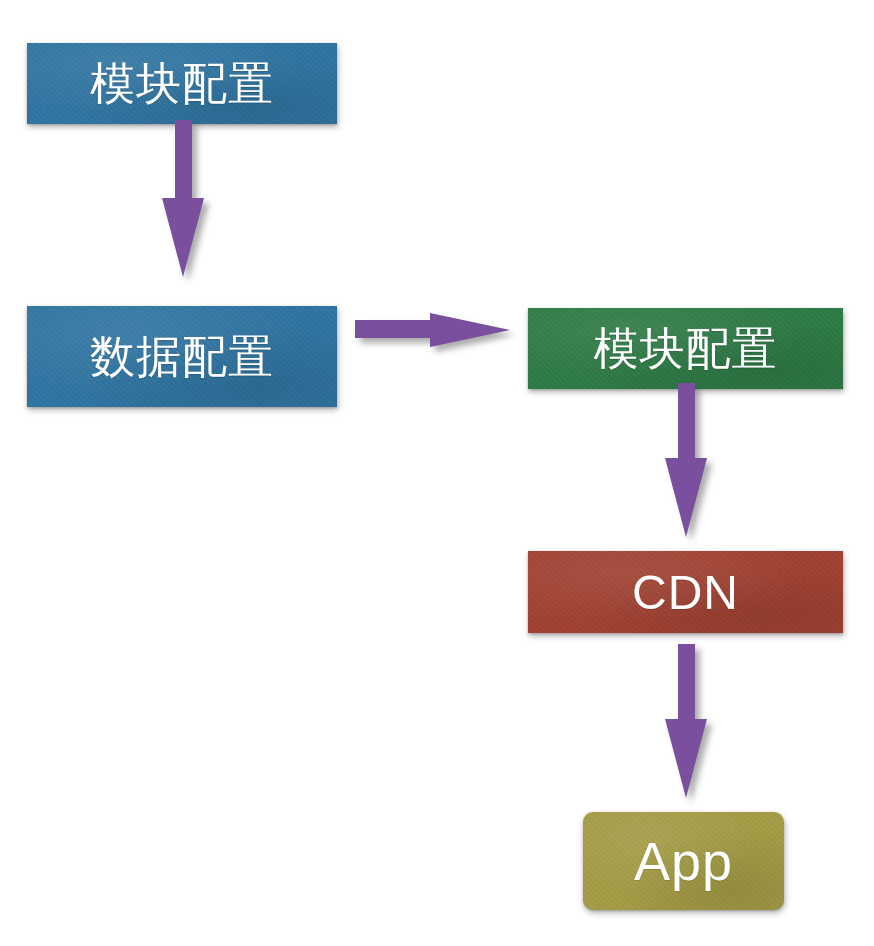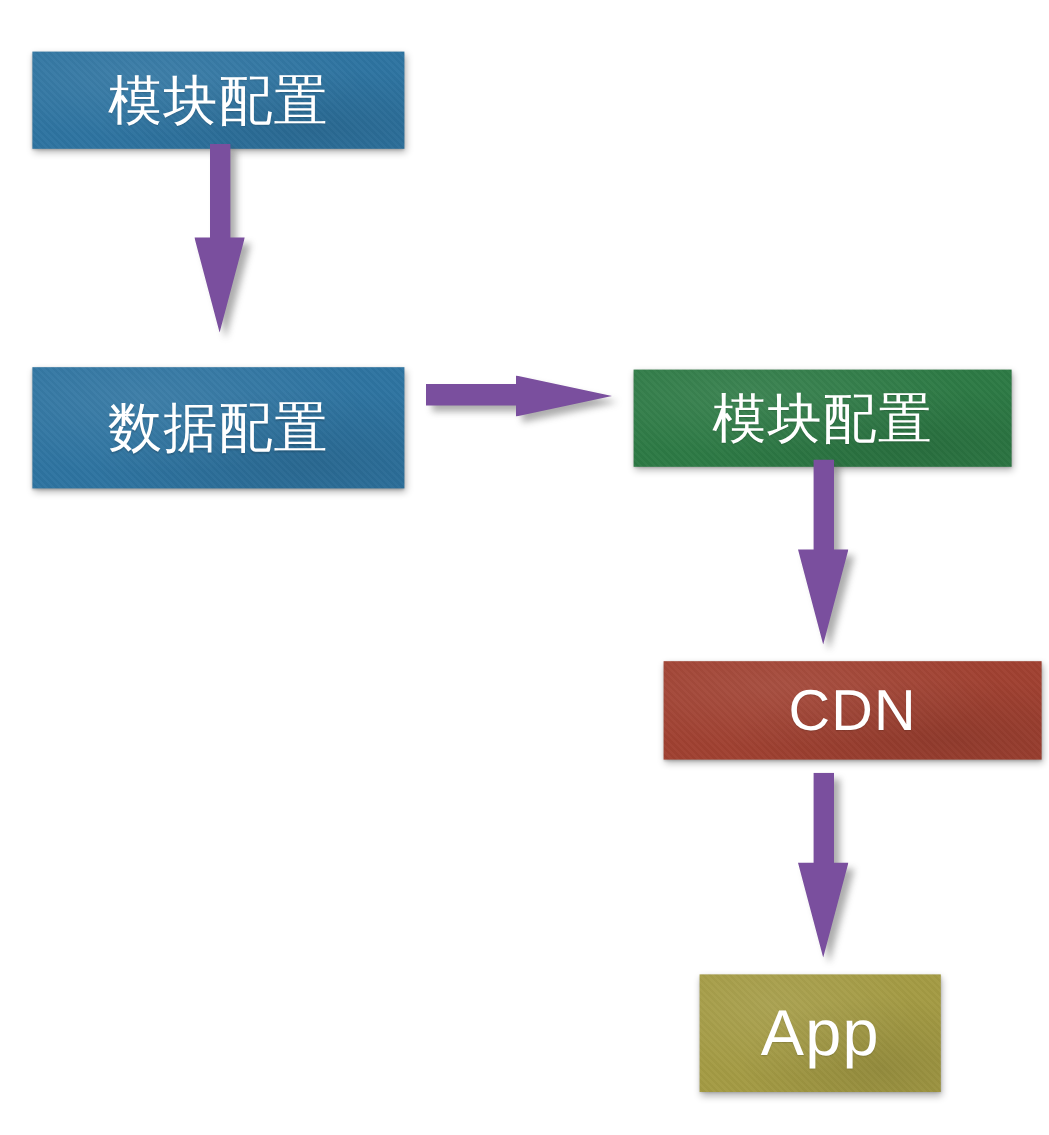--- a/index.html
+++ b/index.html
@@ -35,21 +35,21 @@
     text-shadow: 0 1px 1px rgba(0,0,0,0.15);
   }
   .cjk-size { font-size: 45px; margin-top: 16px; }
   .latin-size { font-size: 48px; }
   .app-size { font-size: 54px; }
 
   .n-module { left: 27px; top: 27px;  width: 310px; height: 81px; }
   .n-data   { left: 27px; top: 290px; width: 310px; height: 101px; }
   .n-format { left: 528px; top: 292px; width: 315px; height: 81px; }
   .n-cdn    { left: 528px; top: 551px; width: 315px; height: 82px; }
-  .n-app    { left: 583px; top: 812px; width: 201px; height: 98px; }
+  .n-app    { left: 583px; top: 812px; width: 201px; height: 98px; border-radius: 10px; }
 
   .arrow {
     position: absolute;
     filter: drop-shadow(5px 5px 3px rgba(70,70,70,0.45));
   }
   .a-1 { left: 162px; top: 120px; }
   .a-2 { left: 355px; top: 313px; }
   .a-3 { left: 665px; top: 383px; }
   .a-4 { left: 665px; top: 644px; }
 </style>
@@ -75,21 +75,21 @@
   </svg>
 
   <div class="node n-format cjk-size" style="background-color: rgb(45, 122, 69);">
     <span class="node-label">模块配置</span>
   </div>
 
   <svg class="arrow a-3" width="42" height="154" viewBox="0 0 42 154">
     <polygon points="13,0 30,0 30,75 42,75 21,154 0,75 13,75" style="fill: rgb(122, 79, 158);"></polygon>
   </svg>
 
-  <div class="node n-cdn latin-size" style="background-color: rgb(160, 65, 49); margin-left: 25px;">
+  <div class="node n-cdn latin-size" style="background-color: rgb(160, 65, 49);">
     <span class="node-label">CDN</span>
   </div>
 
   <svg class="arrow a-4" width="42" height="154" viewBox="0 0 42 154">
     <polygon points="13,0 30,0 30,75 42,75 21,154 0,75 13,75" style="fill: rgb(122, 79, 158);"></polygon>
   </svg>
 
   <div class="node n-app app-size" style="background-color: rgb(164, 155, 68);">
     <span class="node-label">App</span>
   </div>

